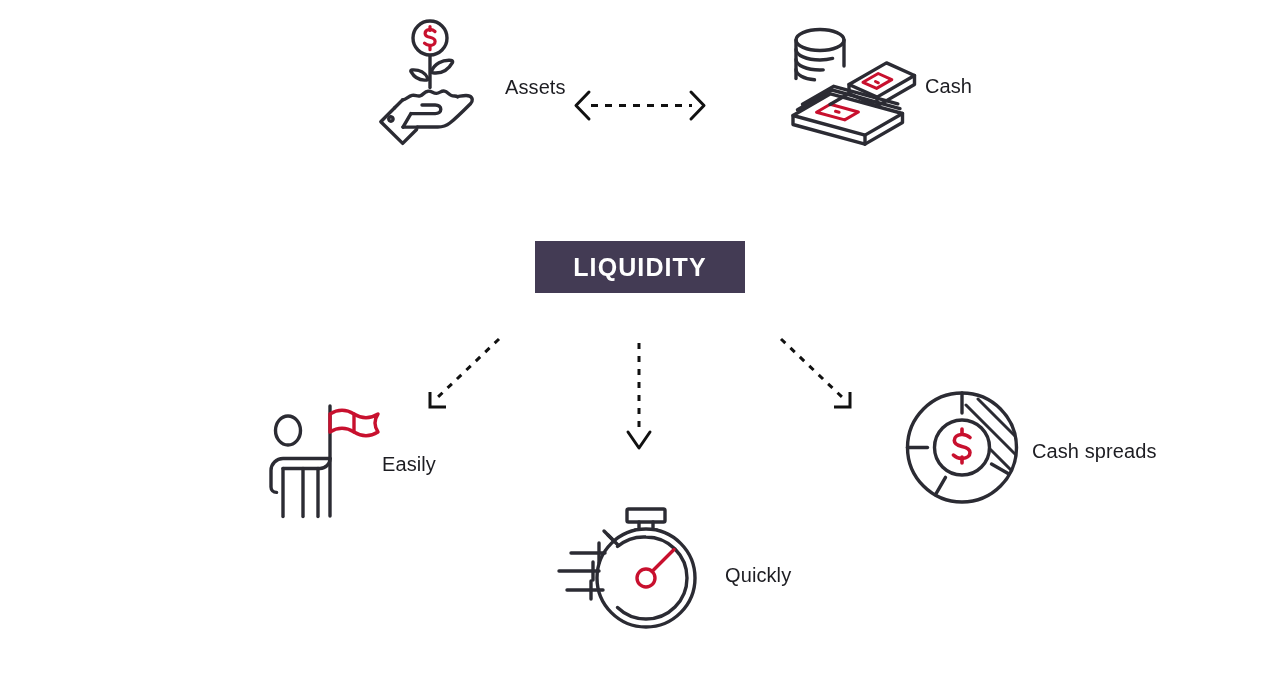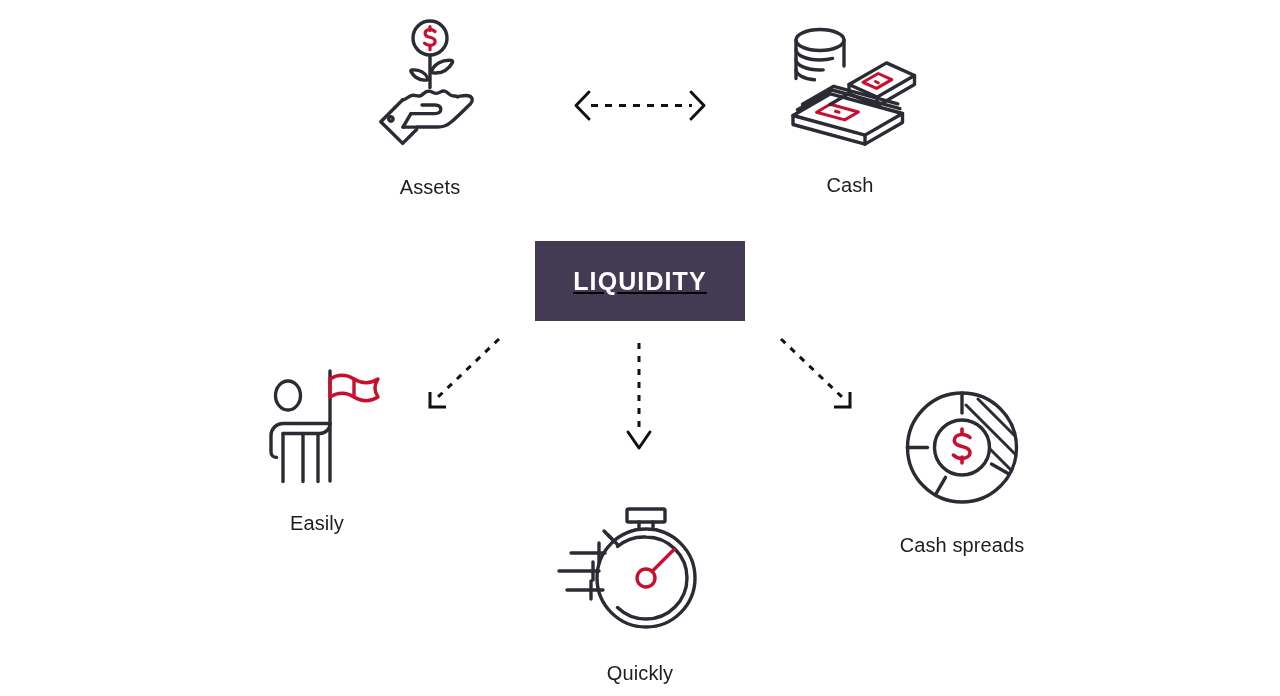--- a/index.html
+++ b/index.html
@@ -15,49 +15,47 @@
   #canvas {
     position: relative;
     width: 1280px;
     height: 696px;
     background: #ffffff;
     overflow: hidden;
   }
   .node {
     position: absolute;
     display: flex;
-    flex-direction: column;
+    flex-direction: row;
     align-items: center;
-    gap: 16px;
   }
   .icon-wrap {
     display: block;
     line-height: 0;
   }
   .node-label {
     font-family: "Liberation Sans", sans-serif;
     font-size: 20px;
     font-weight: 400;
     color: #1d1d22;
     letter-spacing: 0.1px;
     white-space: nowrap;
     text-align: center;
   }
   
   #liquidity-box {
     position: absolute;
     left: 535px;
     top: 241px;
     width: 210px;
-    height: 80px;
+    height: 52px;
     background: #433b54;
     display: flex;
     align-items: center;
     justify-content: center;
-    text-decoration: underline;
   }
   #liquidity-box .box-text {
     font-family: "Liberation Sans", sans-serif;
     font-size: 25px;
     font-weight: 700;
     letter-spacing: 1.1px;
     color: #ffffff;
     white-space: nowrap;
   }
   .svg-layer {
@@ -141,21 +139,21 @@
         <path d="M74 79.5l-19 11"></path>
       </svg>
     </span>
     <span class="node-label" style="margin-top:4px;">Cash</span>
   </div>
 
   <div id="liquidity-box">
     <span class="box-text">LIQUIDITY</span>
   </div>
 
-  <div class="node" id="node-easily" style="left:252px; top:363px; width:130px;">
+  <div class="node" id="node-easily" style="left:252px; top:398px; width:130px;">
     <span class="icon-wrap">
       <svg width="130" height="125" viewBox="0 0 130 125" fill="none" stroke="#2B2B33" stroke-width="3.4" stroke-linecap="round" stroke-linejoin="round">
 
         <path d="M78 8v110"></path>
 
         <g stroke="#C8102E" stroke-width="3.4" fill="none">
           <path d="M78 16c8-5 16-5 24 0s16 5 24 0c-4 6-4 12 0 18-8 5-16 5-24 0s-16-5-24 0z"></path>
           <path d="M102 16v18"></path>
         </g>
 

